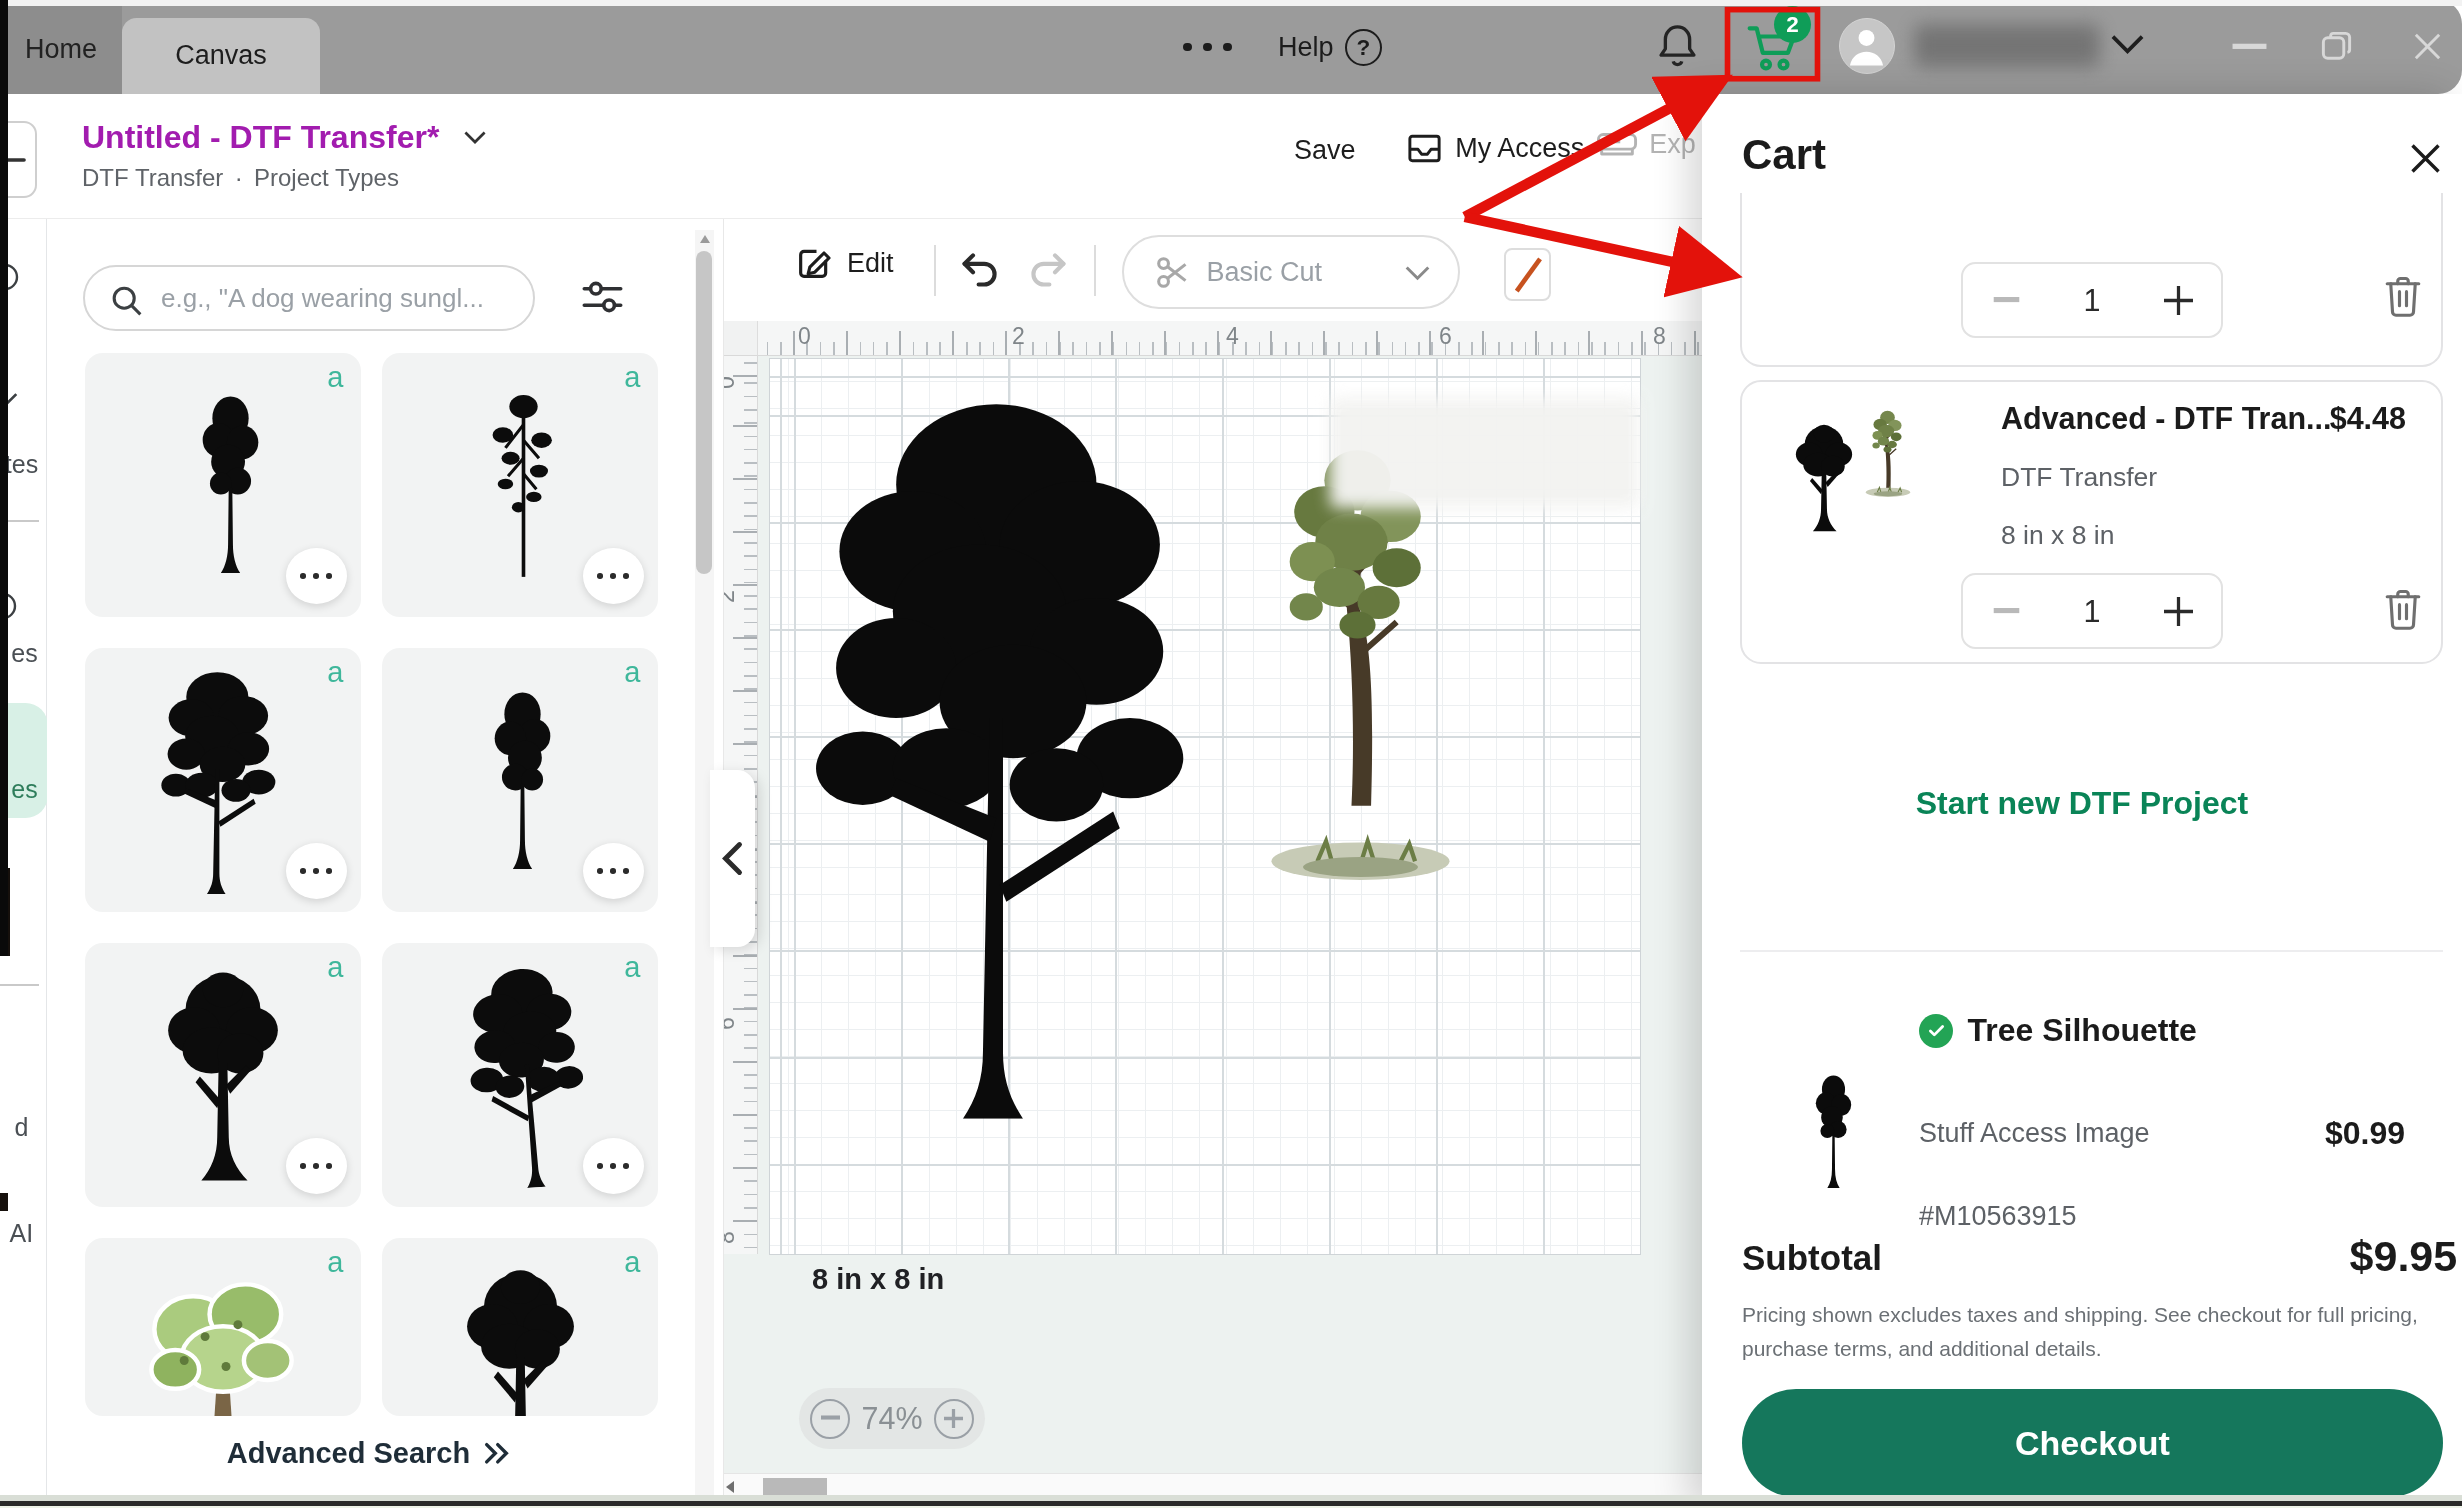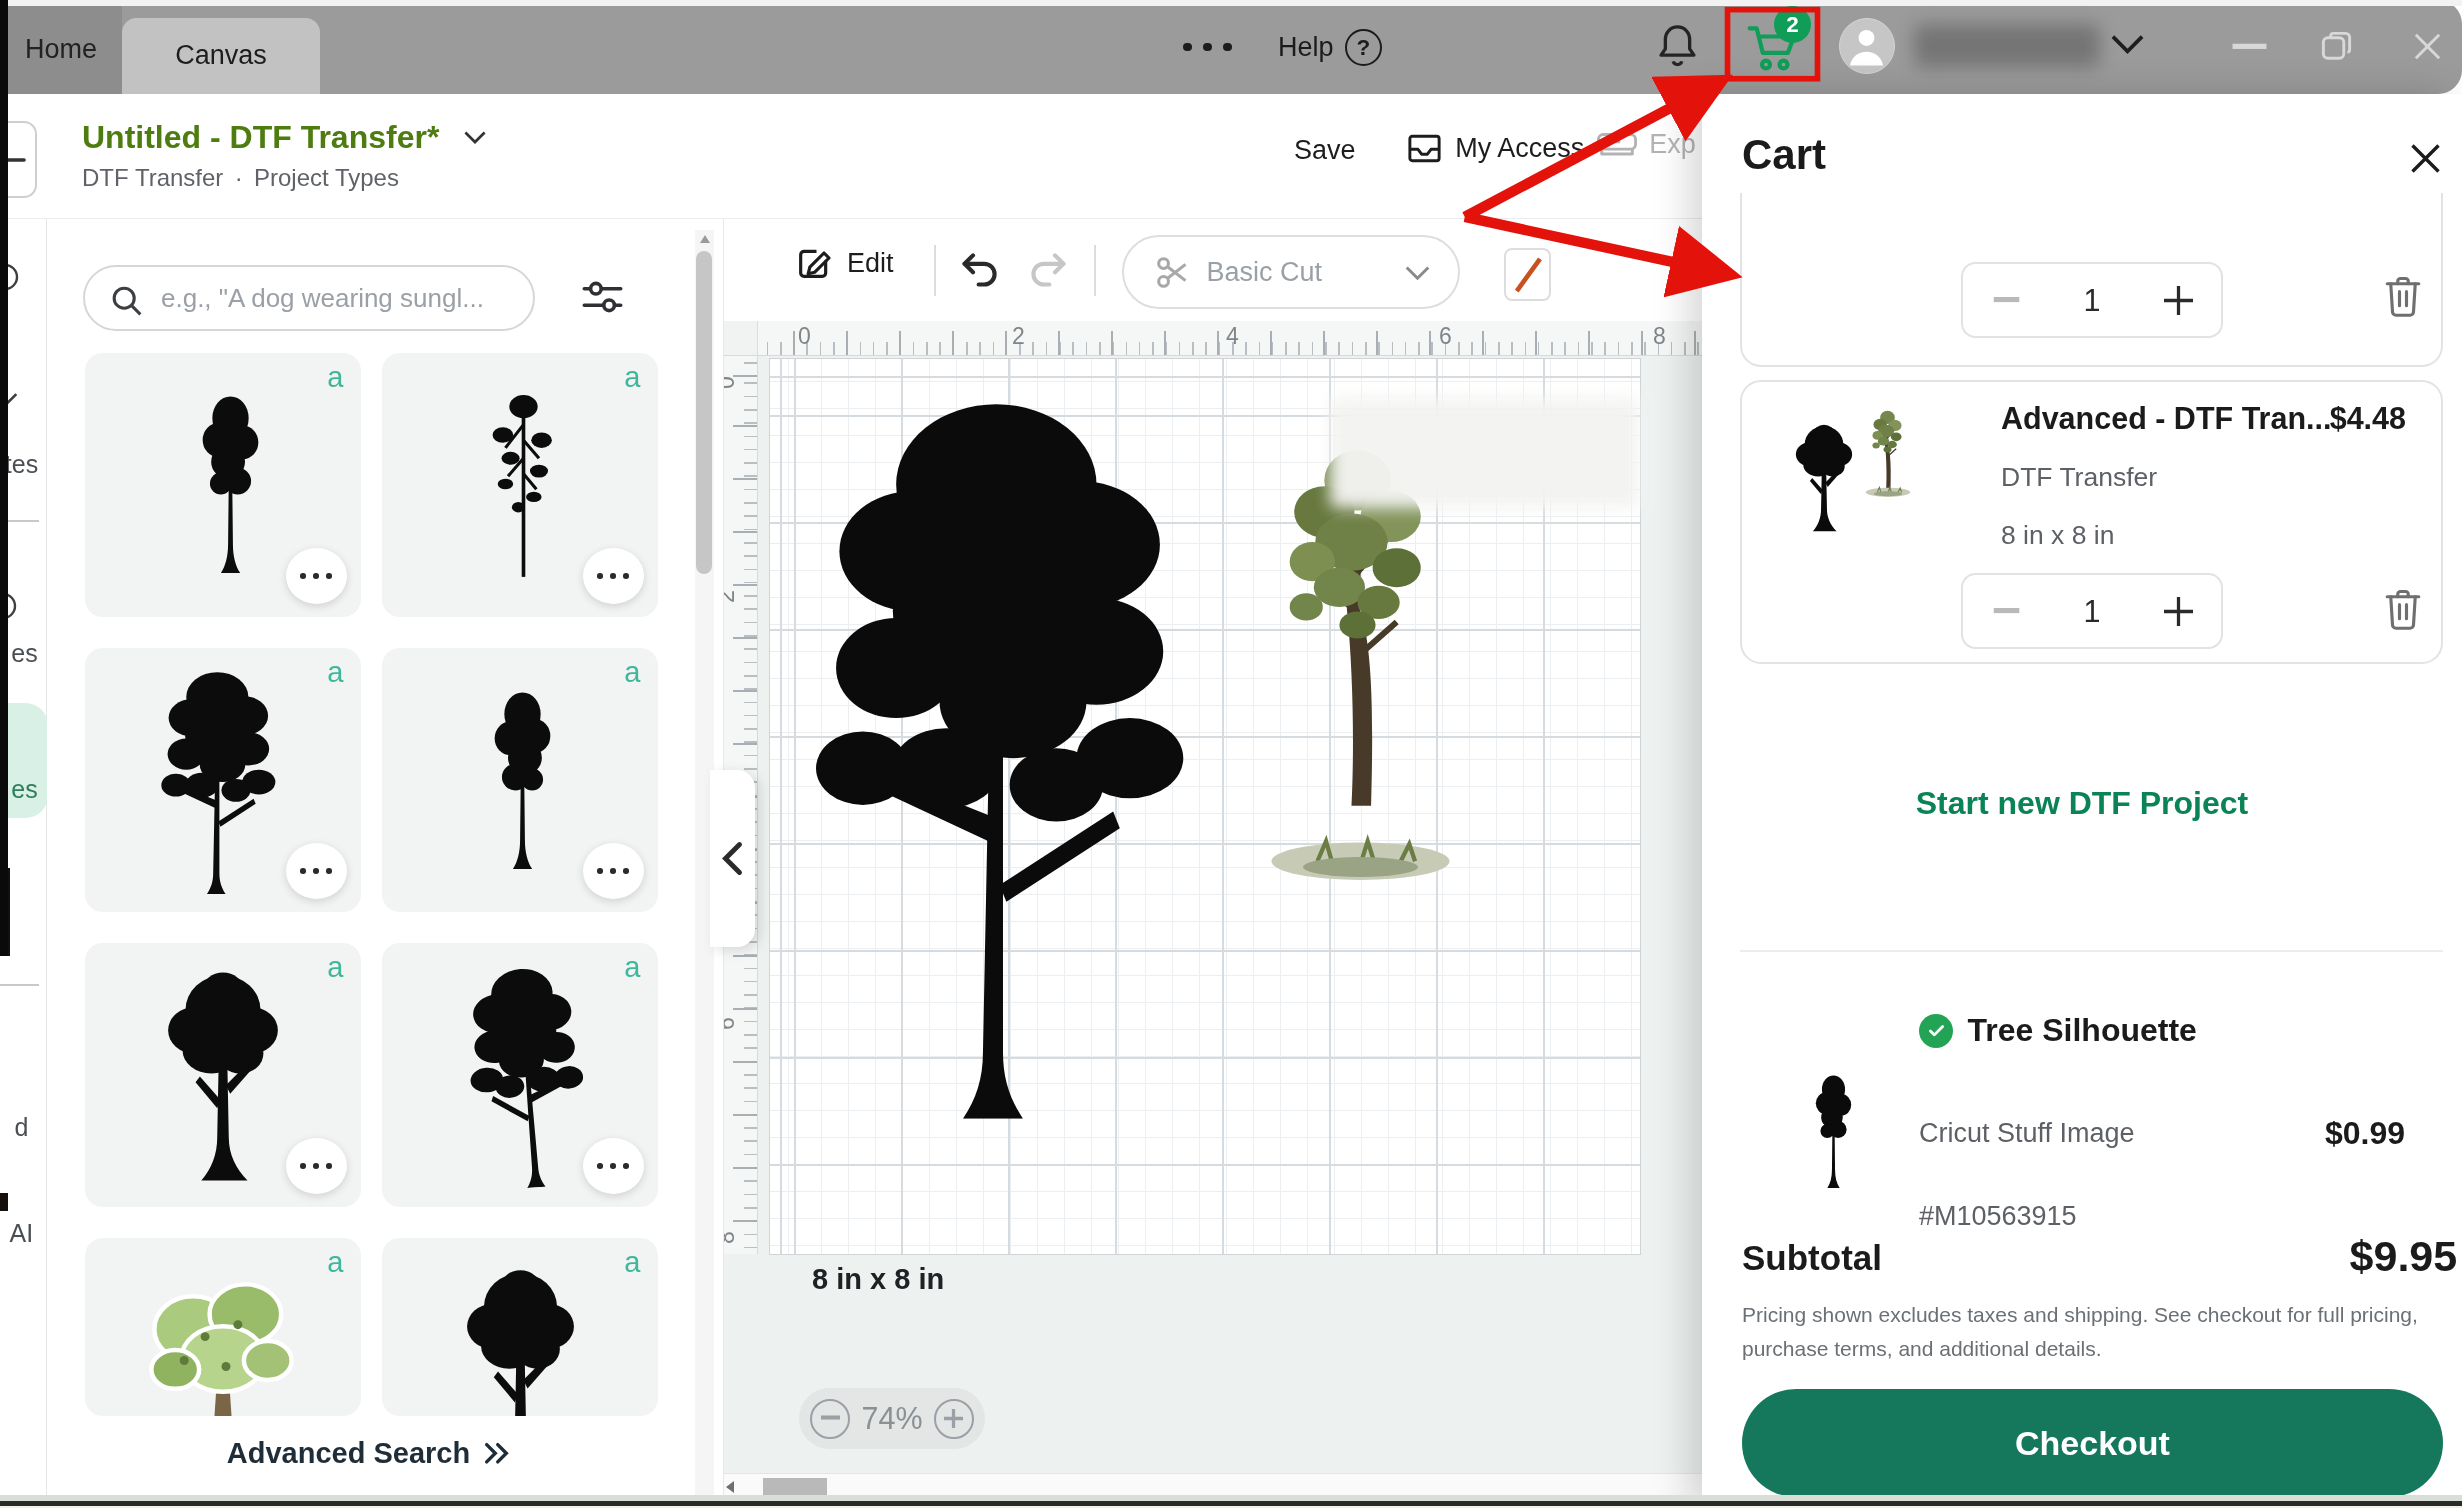--- a/index.html
+++ b/index.html
@@ -24,21 +24,21 @@
   .cart-badge{left:1774px;top:6.4px;width:37px;height:37px;border-radius:50%;background:#0f9d58;color:#fff;
               font-size:22.5px;font-weight:bold;display:flex;align-items:center;justify-content:center;}
   .avatar{left:1839px;top:17.7px;width:56px;height:56px;border-radius:50%;background:#c6c6c6;overflow:hidden;border:1.6px solid #d4d4d4;box-sizing:border-box;}
   .name-blur{left:1914px;top:24px;width:186px;height:43px;background:#6e6e6e;border-radius:8px;filter:blur(8.8px);opacity:.85;}
   .user-ch38{left:2110px;top:32px;width:35px;height:24px;color:#1e1e1e;}
   .win-ico{color:#d8d8d8;}
   
   .pbar{left:0;top:94px;width:2462px;height:125px;background:#ffffff;border-bottom:1.6px solid #ececec;z-index:6;box-sizing:border-box;}
   .backbtn{left:-27px;top:121px;width:64px;height:77px;border:2.4px solid #cfcfcf;border-radius:13px;background:#fff;
            display:flex;align-items:center;justify-content:flex-end;padding-right:8px;box-sizing:border-box;color:#333;}
-  .ptitle{left:82px;top:119px;font-size:32px;font-weight:bold;color:#4d7c0f;display:flex;align-items:center;gap:24px;}
+  .ptitle{left:82px;top:119px;font-size:32px;font-weight:bold;color:#a21caf;display:flex;align-items:center;gap:24px;}
   .pcrumb{left:82px;top:164px;font-size:24px;color:#5f6368;display:flex;gap:11.3px;}
   .save{left:1294px;top:135px;font-size:27px;color:#1d1d1d;}
   .mystuff{left:1405px;top:129px;display:flex;align-items:center;gap:11.3px;font-size:27px;color:#1d1d1d;}
   .exp{left:1596px;top:129px;display:flex;align-items:center;gap:11.3px;font-size:27px;color:#b3b3b3;}
   
   .rail{left:0;top:219px;width:47px;height:1289px;background:#fff;border-right:1.6px solid #e4e6e8;z-index:4;box-sizing:border-box;}
   .rail span{position:absolute;font-size:25px;color:#4a4f54;}
   .rail-hl{position:absolute;left:-24px;top:484px;width:72px;height:115px;background:#d8f0e6;border-radius:22.5px;}
   .rail-div{position:absolute;left:0;width:39px;height:1.6px;background:#c9c9c9;}
   .rail-frag{position:absolute;background:#16100c;}
@@ -637,21 +637,21 @@
         <use href="#treeC"></use>
       </svg>
     <div class="acc-name">
       <span class="check">
         <svg viewBox="0 0 24 24" width="21" height="21" fill="none" stroke="#fff" stroke-width="3.2" stroke-linecap="round" stroke-linejoin="round">
             <path d="M5 12.5l4.5 4.5L19 7.5"></path>
           </svg>
       </span>
       <span>Tree Silhouette</span>
     </div>
-    <div class="acc-src">Cricut Stuff Image</div>
+    <div class="acc-src">Stuff Access Image</div>
     <div class="acc-sku">#M10563915</div>
     <div class="acc-price">$0.99</div>
 
     <div class="subt-l">Subtotal</div>
     <div class="subt-v">$9.95</div>
     <div class="disclaimer">Pricing shown excludes taxes and shipping. See checkout for full pricing, purchase terms, and additional details.</div>
     <div class="checkout">
         <span>Checkout</span>
       </div>
   </div>

